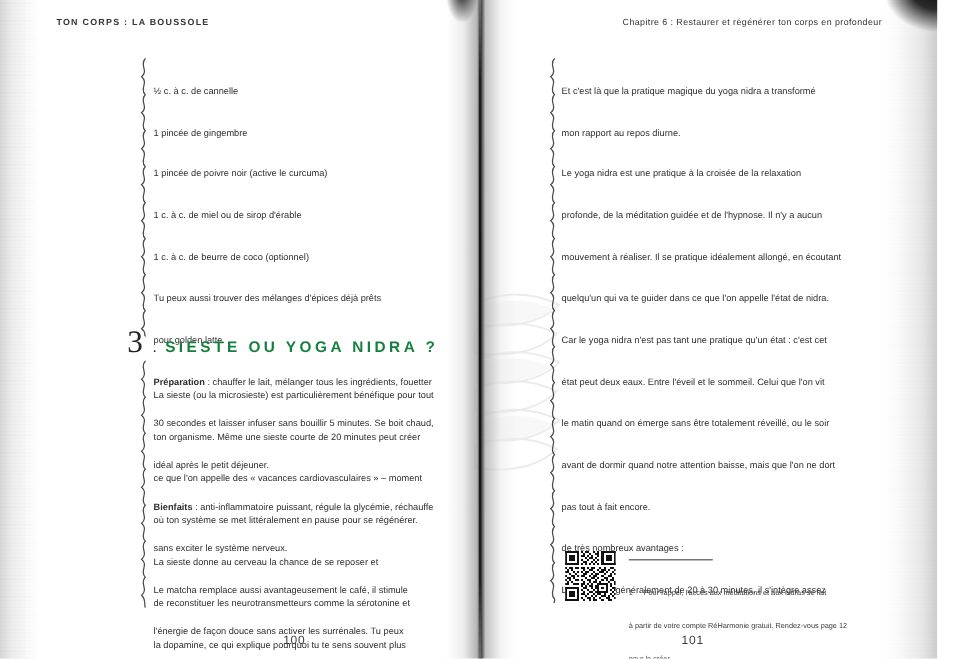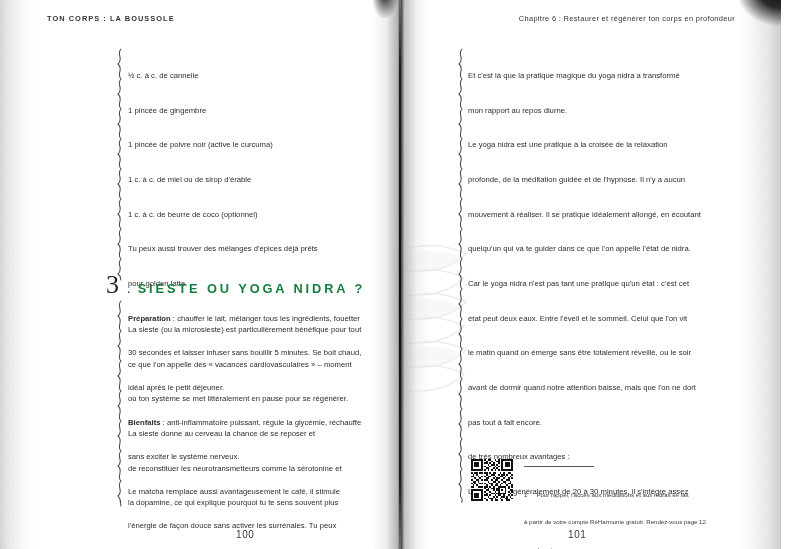--- a/index.html
+++ b/index.html
@@ -257,20 +257,21 @@
       <path d="M7 1 C2 6 10 11 4 16 C10 21 2 26 7 31 C2 36 10 41 4 46
                C10 51 2 56 7 61 C2 66 10 71 4 76 C10 81 2 86 7 91
                C2 96 10 101 4 106 C10 111 2 116 7 121 C2 126 10 131 4 136
                C10 141 2 146 7 151 C2 156 10 161 4 166 C10 171 2 176 7 181
                C2 186 10 191 4 196 C8 200 6 204 7 206" fill="none" stroke="#4a4a4a" stroke-width="1.05" stroke-linecap="round"></path>
     </svg>
   </div>
 
   <div class="col" style="left:128px; top:301px; width:256px;">
     <span class="line">La sieste (ou la microsieste) est particulièrement bénéfique pour tout</span>
+    <span class="line">ton organisme. Même une sieste courte de 20 minutes peut créer</span>
     <span class="line">ce que l'on appelle des « vacances cardiovasculaires » – moment</span>
     <span class="line">où ton système se met littéralement en pause pour se régénérer.</span>
     <span class="line">La sieste donne au cerveau la chance de se reposer et</span>
     <span class="line">de reconstituer les neurotransmetteurs comme la sérotonine et</span>
     <span class="line">la dopamine, ce qui explique pourquoi tu te sens souvent plus</span>
     
     
     
     
     

